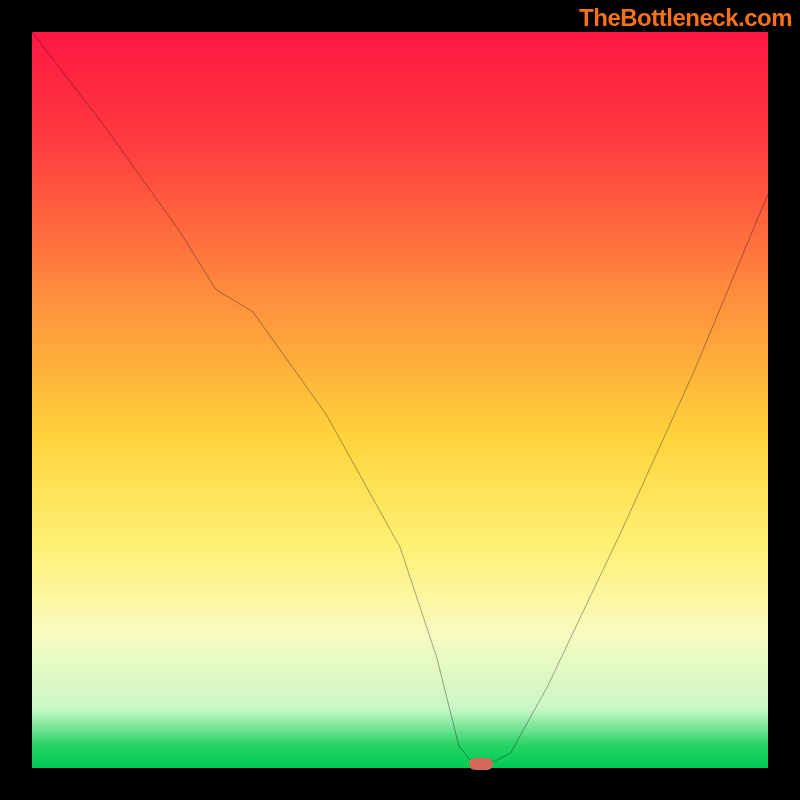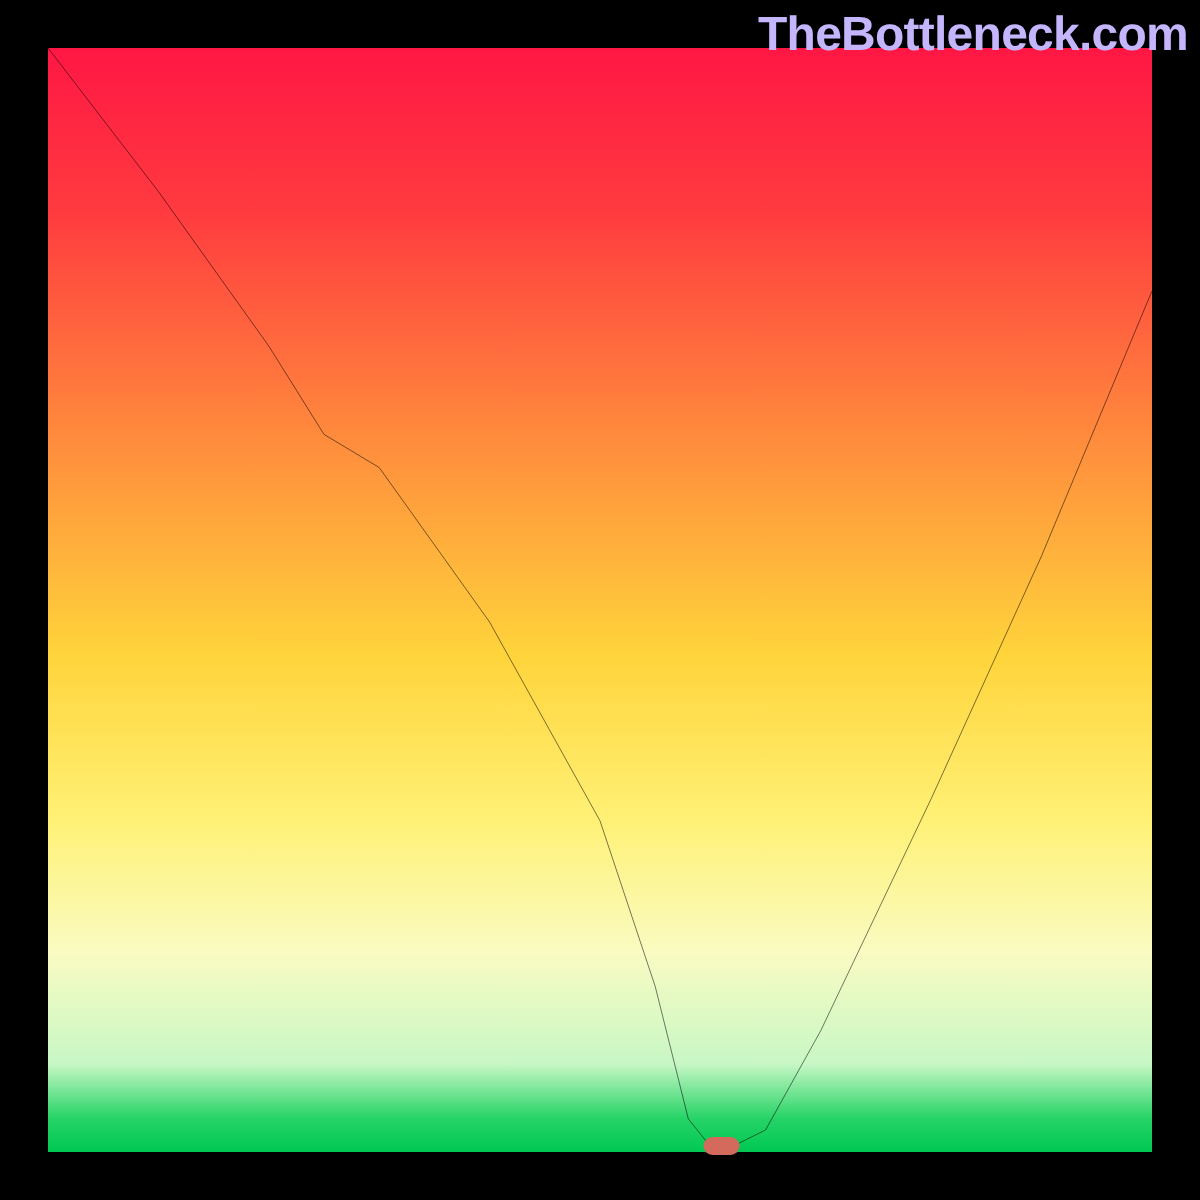--- a/index.html
+++ b/index.html
@@ -14,22 +14,22 @@
   .frame {
     position: relative;
     width: 800px;
     height: 800px;
     background: #000;
   }
   .watermark {
     position: absolute;
     top: 4px;
     right: 8px;
-    color: #c4b5fd;
-    font-size: 32px;
+    color: #f97316;
+    font-size: 24px;
     font-weight: bold;
     letter-spacing: -0.5px;
     z-index: 10;
   }
   .plot-area {
     position: absolute;
     left: 32px;
     top: 32px;
     width: 736px;
     height: 736px;

